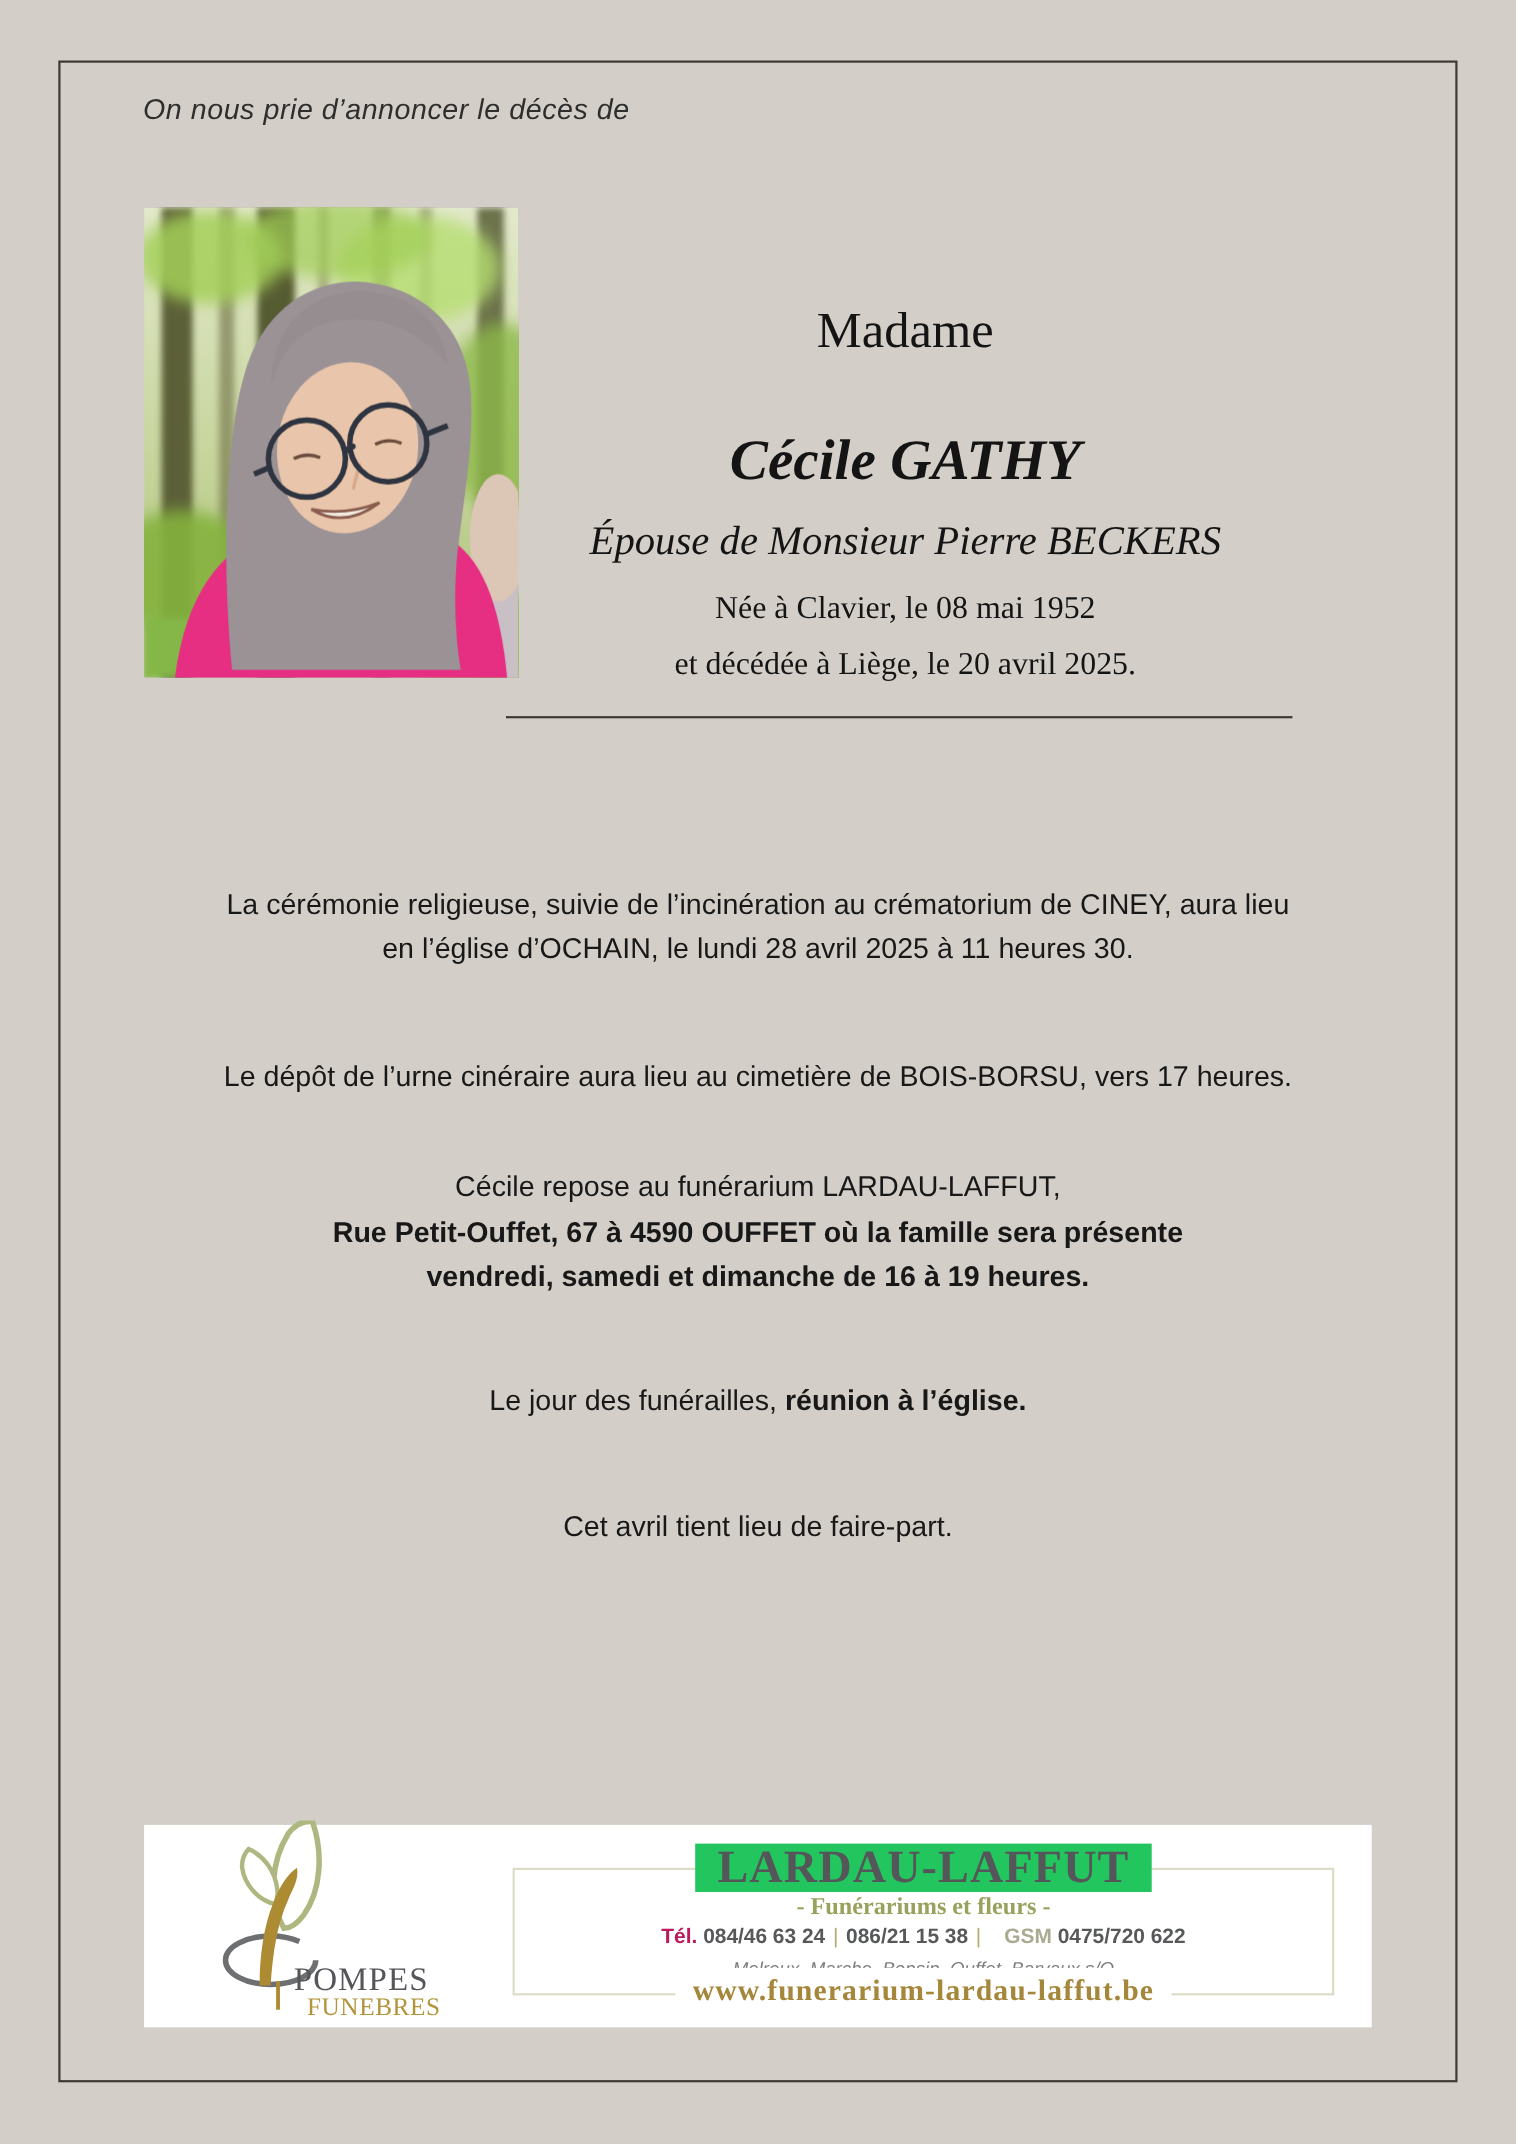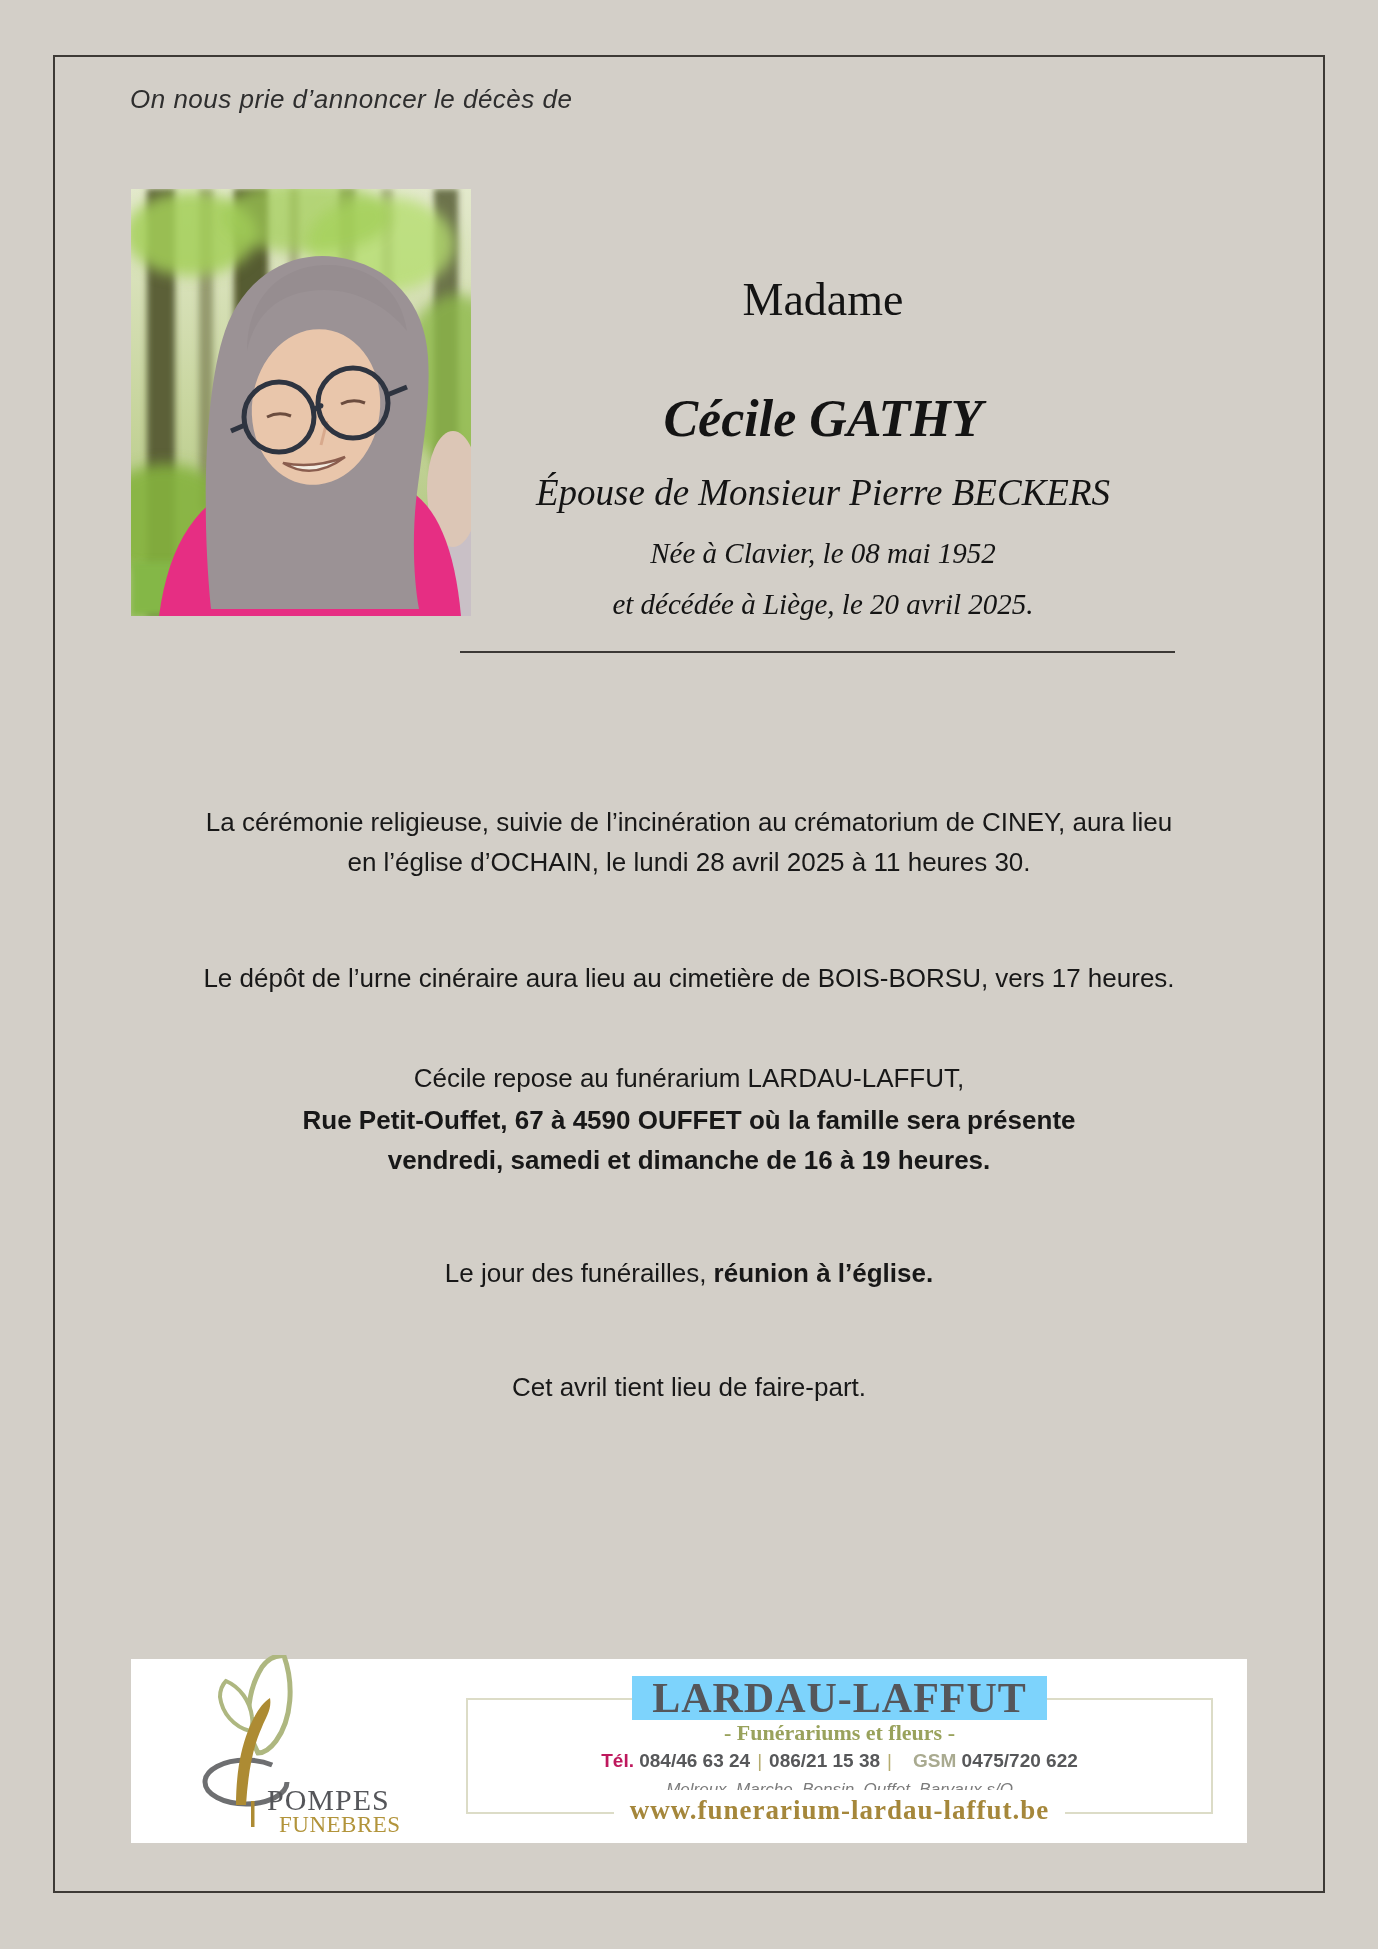--- a/index.html
+++ b/index.html
@@ -9,35 +9,35 @@
          border:2px solid #3d3a36;}
   .intro{position:absolute;left:130px;top:84px;font-size:26px;font-style:italic;
          color:#2e2e2e;letter-spacing:.5px;}
   .photo{position:absolute;left:131px;top:189px;width:340px;height:427px;overflow:hidden;}
   .photo svg{display:block;}
   .hdr{position:absolute;left:471px;width:704px;text-align:center;
        font-family:"Liberation Serif","DejaVu Serif",serif;color:#141414;white-space:nowrap;}
   .madame{top:275px;font-size:46px;line-height:50px;}
   .bigname{top:381px;font-size:52px;line-height:76px;font-style:italic;font-weight:600;}
   .spouse{top:468px;font-size:37px;line-height:50px;font-style:italic;font-weight:500;}
-  .dates{top:528px;font-size:29px;line-height:51px;font-style:italic;}
+  .dates{top:528px;font-size:29px;line-height:51px;}
   .divider{position:absolute;left:460px;top:651px;width:715px;height:2px;background:#3c3936;}
   .bl{position:absolute;left:55px;width:1268px;text-align:center;font-size:26px;
       line-height:36px;white-space:nowrap;color:#181818;}
   .b{font-weight:700;}
   .footer{position:absolute;left:131px;top:1659px;width:1116px;height:184px;background:#fff;}
   .logo-svg{position:absolute;left:59px;top:-4px;}
   .logo-pompes{position:absolute;left:136px;top:126px;font-family:"Liberation Serif",serif;
                font-size:30px;letter-spacing:1px;color:#55565a;line-height:30px;}
   .logo-funebres{position:absolute;left:148px;top:153px;font-family:Liberation Serif, serif;
                font-size:23px;letter-spacing:.5px;color:#b2943b;line-height:25px;}
   .fbox{position:absolute;left:335px;top:39px;width:743px;height:112px;
         border:2px solid #dcdcc7;}
   .ftitle{position:absolute;left:0;right:0;top:-24px;text-align:center;line-height:44px;}
-  .ftitle span{display:inline-block;background:#7dd3fc;padding:0 20px;
+  .ftitle span{display:inline-block;background:#22c55e;padding:0 20px;
         font-family:"Liberation Serif","DejaVu Serif",serif;font-weight:700;font-size:42px;
         color:#55565a;letter-spacing:1px;white-space:nowrap;}
   .fsub{position:absolute;left:0;right:0;top:20px;text-align:center;
         font-family:"Liberation Serif",serif;font-weight:700;font-size:22px;color:#99a25c;}
   .fphone{position:absolute;left:0;right:0;top:50px;text-align:center;font-size:19px;
         font-weight:600;color:#57585a;white-space:nowrap;}
   .fphone .lab{color:#be185d;}
   .fphone .gsm{color:#a9aa90;margin-left:14px;}
   .fphone .sep{color:#b5ab6e;padding:0 7px;font-weight:400;}
   .ftowns{position:absolute;left:0;right:0;top:80px;text-align:center;font-size:17px;

